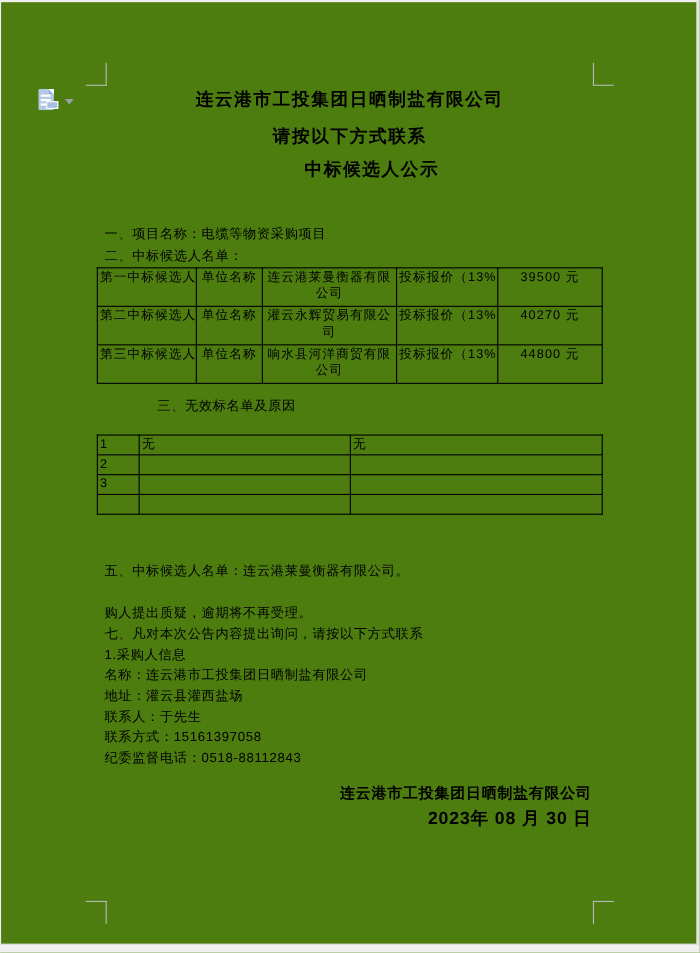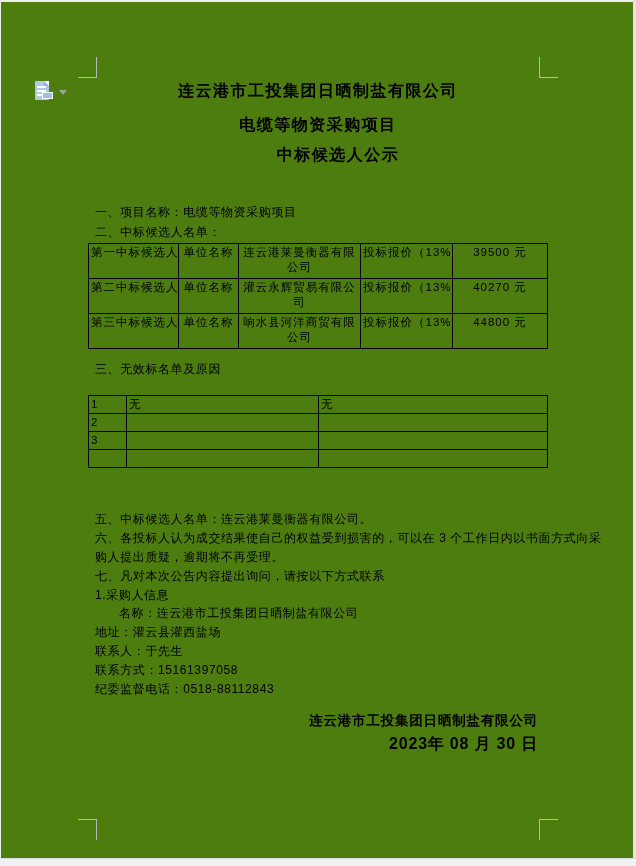--- a/index.html
+++ b/index.html
@@ -27,23 +27,23 @@
   .paste-doc .ln2{top:9px;width:9px;}
   .paste-doc .ln3{top:13px;width:6px;}
   .paste-sub{position:absolute;left:7px;top:11px;width:11px;height:7px;background:#a6bde0;border:1px solid #ffffff;box-sizing:border-box;}
   .paste-arrow{position:absolute;left:24px;top:9px;width:0;height:0;border-left:4px solid transparent;border-right:4px solid transparent;border-top:5px solid #9aa0a6;}
   
   .title{position:absolute;left:0;width:100%;text-align:center;font-weight:bold;font-size:16px;letter-spacing:1.5px;line-height:17px;}
   .t1{top:82px;} .t2{top:116px;} .t3{top:146px;margin-left:20px;}
   
   .para{position:absolute;left:95px;font-size:12px;letter-spacing:0.6px;line-height:14px;white-space:nowrap;}
   .p1{top:205px;} .p2{top:225px;}
-  .p3{top:362px;}
+  .p3{top:362px;margin-left:48px;}
   .p5{top:512px;} .p6a{top:531px;} .p6b{top:550px;} .p7{top:569px;}
-  .p8{top:588px;} .p9{top:606px;margin-left:24px;} .p10{top:625px;} .p11{top:644px;}
+  .p8{top:588px;} .p9{top:606px;} .p10{top:625px;} .p11{top:644px;}
   .p12{top:663px;} .p13{top:682px;}
   
   table{border-collapse:collapse;table-layout:fixed;position:absolute;left:88px;width:459px;}
   td,th{border:1px solid #000;font-size:11.5px;font-weight:normal;text-align:left;vertical-align:top;padding:1px 2px;letter-spacing:1px;line-height:15px;overflow:hidden;}
   .tbl-candidates{top:243px;}
   .tbl-candidates td{height:32px;text-align:center;}
   .nowrap{white-space:nowrap;}
   .tbl-invalid{top:395px;}
   .tbl-invalid td,.tbl-invalid th{height:15px;line-height:14px;}
   
@@ -71,21 +71,21 @@
       <span class="fold"></span>
       <span class="ln ln1"></span>
       <span class="ln ln2"></span>
       <span class="ln ln3"></span>
       <span class="paste-sub"></span>
     </span>
     <span class="paste-arrow"></span>
   </div>
 
   <div class="title t1">连云港市工投集团日晒制盐有限公司</div>
-  <div class="title t2">电缆等物资采购项目</div>
+  <div class="title t2">请按以下方式联系</div>
   <div class="title t3">中标候选人公示</div>
 
   <div class="para p1">一、项目名称：电缆等物资采购项目</div>
   <div class="para p2">二、中标候选人名单：</div>
 
   <table class="tbl-candidates">
     <colgroup>
       <col style="width:90px">
         <col style="width:60px">
         <col style="width:122px">
@@ -143,21 +143,20 @@
       </tr>
       <tr>
         <td></td>
         <td></td>
         <td></td>
       </tr>
     </tbody>
   </table>
 
   <div class="para p5">五、中标候选人名单：连云港莱曼衡器有限公司。</div>
-  <div class="para p6a">六、各投标人认为成交结果使自己的权益受到损害的，可以在 3 个工作日内以书面方式向采</div>
   <div class="para p6b">购人提出质疑，逾期将不再受理。</div>
   <div class="para p7">七、凡对本次公告内容提出询问，请按以下方式联系</div>
   <div class="para p8">1.采购人信息</div>
   <div class="para p9">名称：连云港市工投集团日晒制盐有限公司</div>
   <div class="para p10">地址：灌云县灌西盐场</div>
   <div class="para p11">联系人：于先生</div>
   <div class="para p12">联系方式：15161397058</div>
   <div class="para p13">纪委监督电话：0518-88112843</div>
 
   <div class="sig sig-company">连云港市工投集团日晒制盐有限公司</div>

